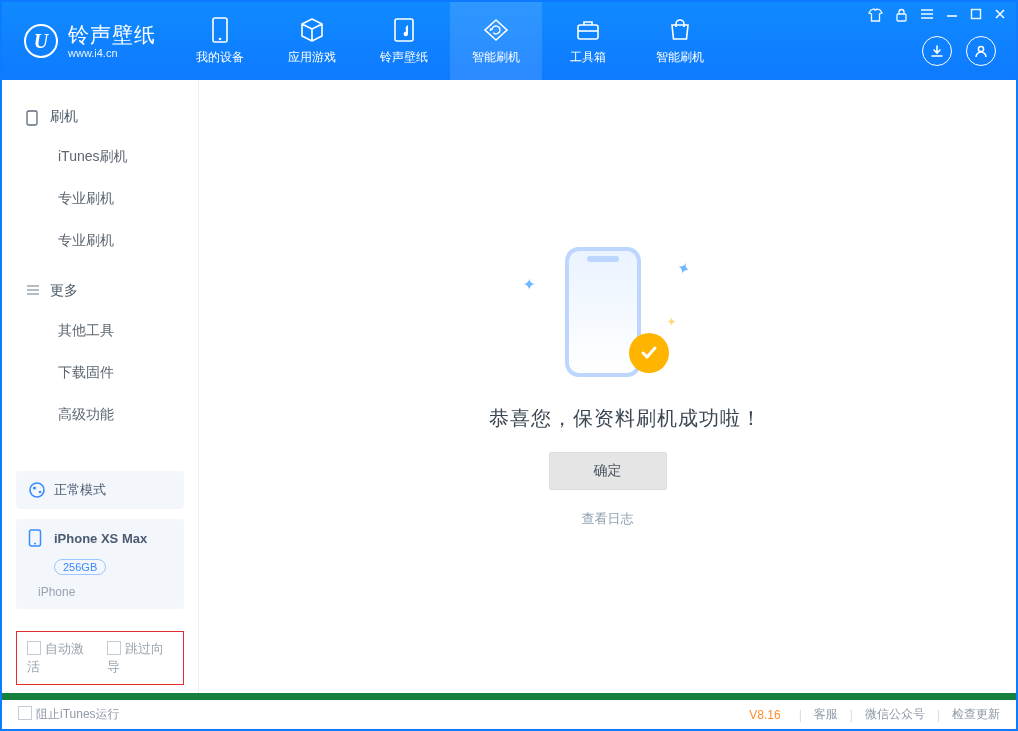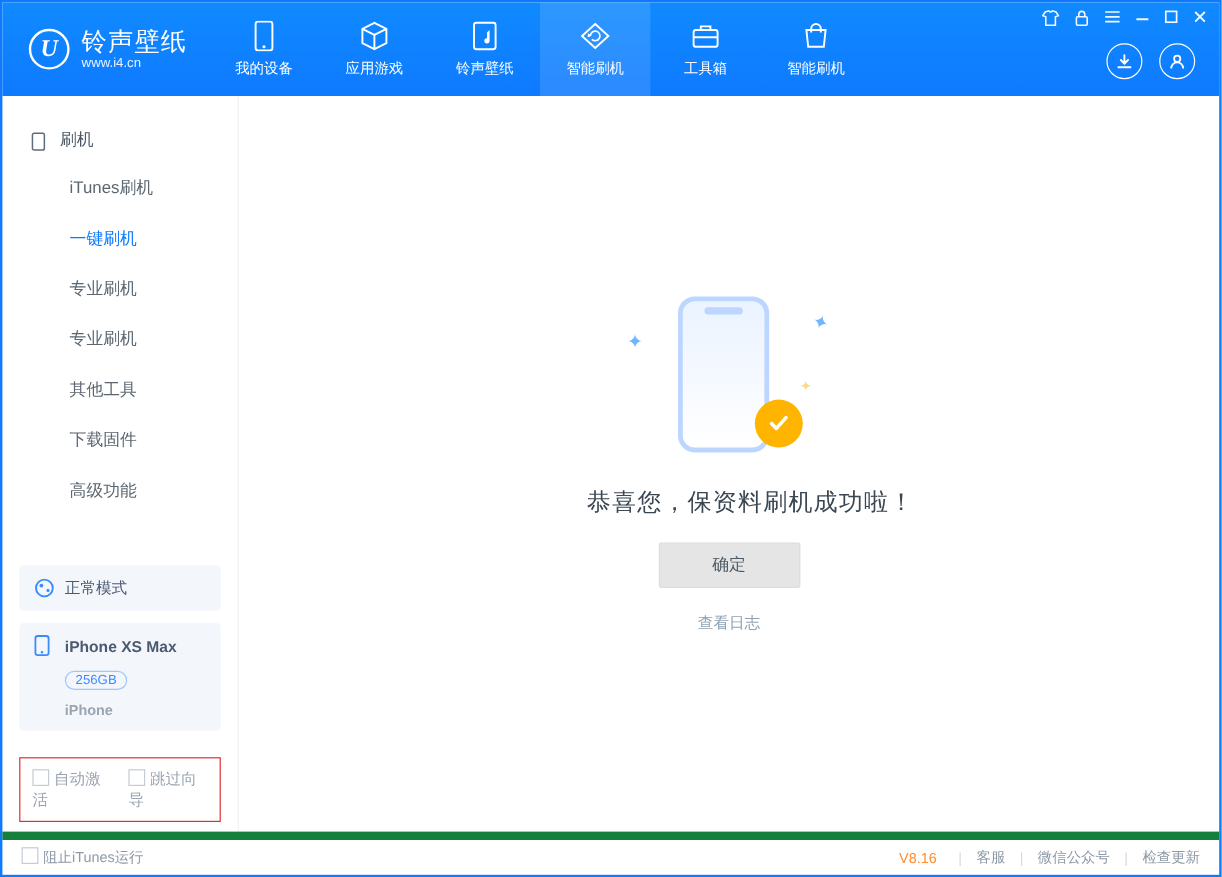--- a/index.html
+++ b/index.html
@@ -25,21 +25,21 @@
   .side-section-title { display: flex; align-items: center; gap: 10px; padding: 10px 24px; color: #4d5a66; font-size: 14px; }
   .side-section-title .ticon { width: 14px; height: 14px; display: inline-flex; }
   .side-item { padding: 12px 24px 12px 56px; font-size: 14px; color: #5b6670; cursor: pointer; }
   .side-item.active { color: #0e7aff; }
   .device-boxes { padding: 12px 14px 0 14px; }
   .dbox { background: #f3f6fb; border-radius: 4px; padding: 10px 12px; margin-bottom: 10px; font-size: 13px; color: #4a5b70; display: flex; align-items: center; gap: 8px; }
   .dbox .dicon { width: 18px; height: 18px; display: inline-flex; }
   .dbox.device { flex-wrap: wrap; }
   .dbox.device .name { font-weight: 600; flex: 1; }
   .pill { display: inline-block; border: 1px solid #9fc7ff; color: #3b8bff; border-radius: 999px; font-size: 11px; padding: 1px 8px; margin-left: 26px; margin-top: 4px; }
-  .subtype { width: 100%; margin-left: 26px; color: #9aa5b1; font-size: 12px; margin-top: 2px; font-weight: bold; }
+  .subtype { width: 100%; margin-left: 10px; color: #9aa5b1; font-size: 12px; margin-top: 2px; }
   .checkbox-row { border: 1.5px solid #e12d2d; padding: 8px 10px; margin: 12px 14px 8px 14px; display: flex; gap: 14px; font-size: 13px; color: #9aa5b1; }
   .cbx { width: 14px; height: 14px; border: 1px solid #c4ccd6; display: inline-block; margin-right: 4px; vertical-align: -2px; background: #fff; }
   .content { flex: 1; display: flex; flex-direction: column; align-items: center; justify-content: center; gap: 20px; position: relative; }
   .phone-illust { position: relative; width: 170px; height: 140px; }
   .phone-body { position: absolute; left: 42px; top: 2px; width: 76px; height: 130px; border: 4px solid #bcd6ff; border-radius: 14px; background: linear-gradient(#eaf3ff,#ffffff); }
   .phone-body::before { content: ""; position: absolute; left: 50%; top: 5px; transform: translateX(-50%); width: 32px; height: 6px; background: #bcd6ff; border-radius: 4px; }
   .check-badge { position: absolute; right: 24px; bottom: 12px; width: 40px; height: 40px; background: #ffb400; border-radius: 50%; display: flex; align-items: center; justify-content: center; }
   .sparkle { position: absolute; font-size: 16px; color: #6fb6ff; }
   .s1 { left: 0; top: 30px; } .s2 { right: 2px; top: 14px; transform: rotate(20deg); } .s3 { right: 16px; bottom: 56px; color: #ffd780; font-size: 12px; }
   .success-text { font-size: 20px; color: #3a4652; letter-spacing: 1px; margin-left: 36px; }
@@ -174,24 +174,31 @@
       <div class="side-scroll">
         <div class="side-section-title">
           <span class="ticon">
               <svg width="12" height="16" viewBox="0 0 12 16">
                 <rect x="1" y="1" width="10" height="14" rx="1.5" fill="none" stroke="#5d6b7a" stroke-width="1.3"></rect>
               </svg>
             </span>
           <span>刷机</span>
         </div>
         <div class="side-item">iTunes刷机</div>
-        <div class="side-item active">一键刷机</div>
         <div class="side-item">专业刷机</div>
         <div class="side-item">专业刷机</div>
 
+        <div class="side-section-title" style="margin-top:10px">
+          <span class="ticon">
+              <svg width="14" height="12" viewBox="0 0 14 12">
+                <path d="M1 2 h12 M1 6 h12 M1 10 h12" stroke="#9aa5b1" stroke-width="1.4"></path>
+              </svg>
+            </span>
+          <span>更多</span>
+        </div>
         <div class="side-item">其他工具</div>
         <div class="side-item">下载固件</div>
         <div class="side-item">高级功能</div>
       </div>
 
       <div class="device-boxes">
         <div class="dbox">
           <span class="dicon">
               <svg width="18" height="18" viewBox="0 0 18 18">
                 <circle cx="9" cy="9" r="7" fill="none" stroke="#3b8bff" stroke-width="1.6"></circle>

